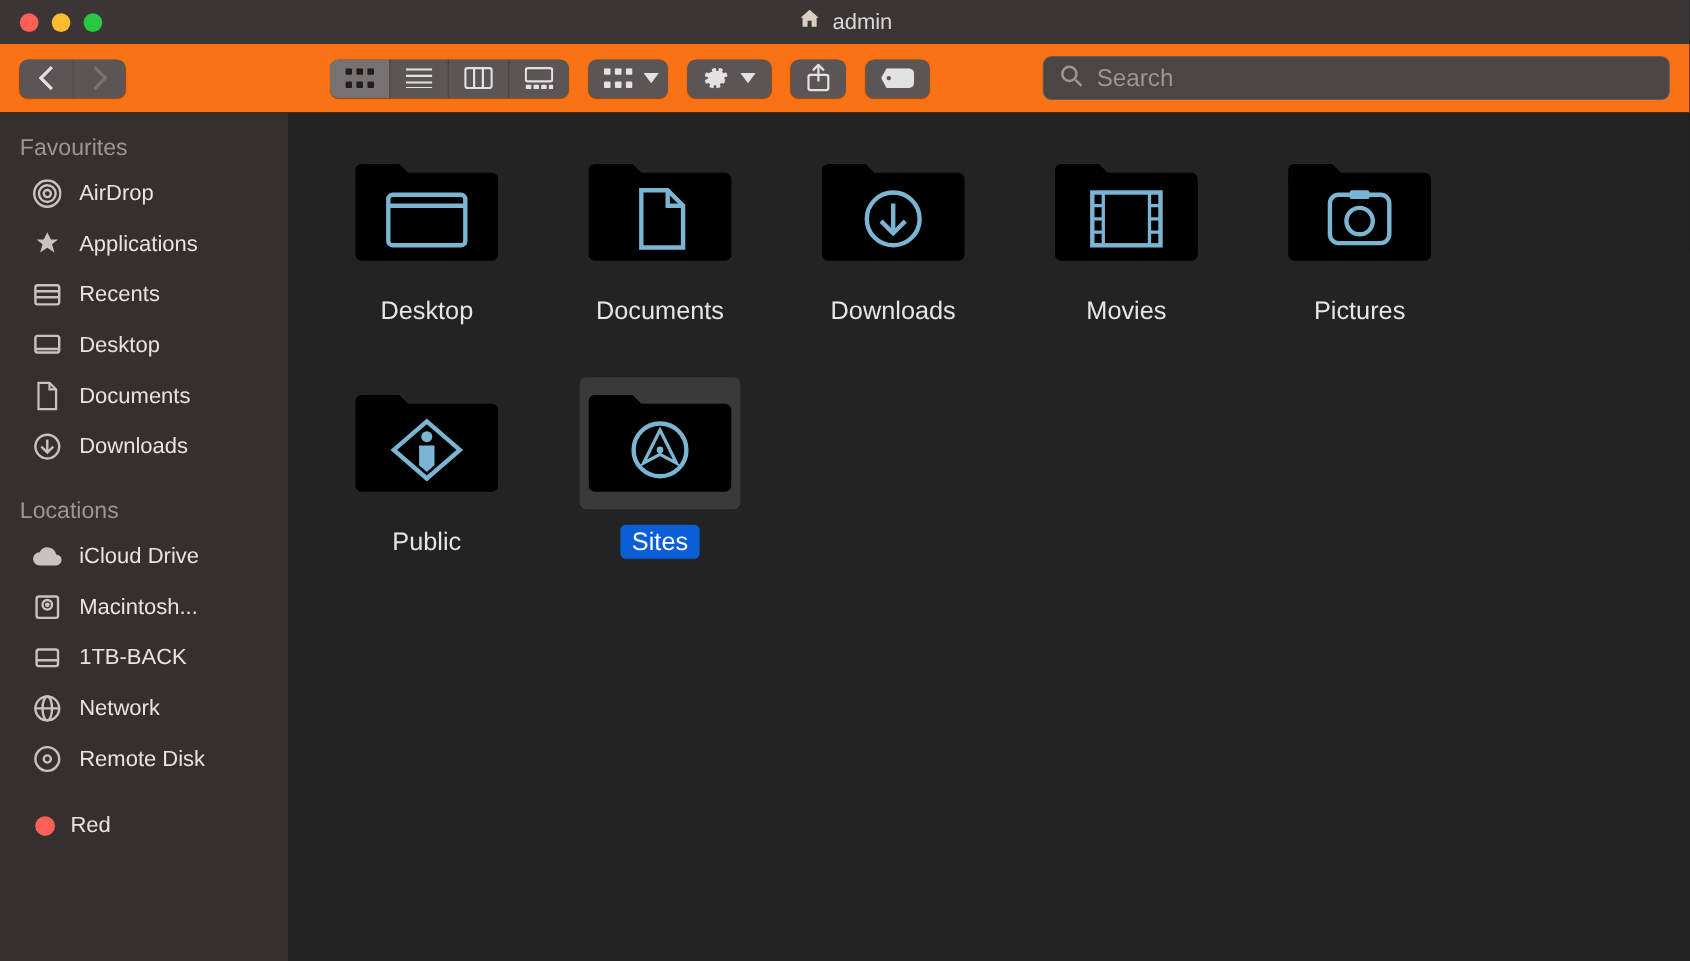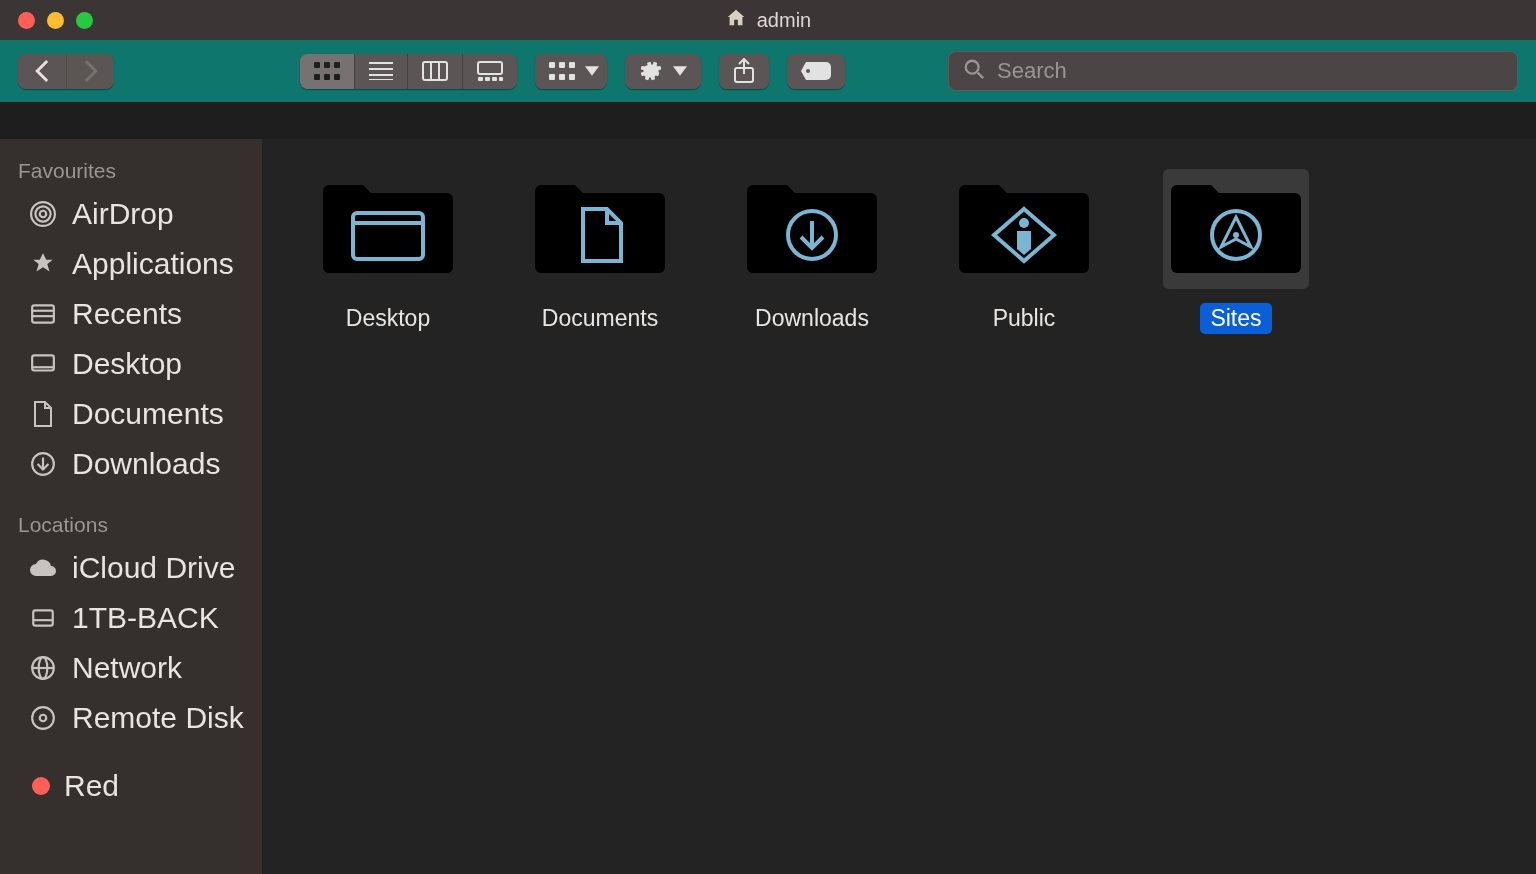--- a/index.html
+++ b/index.html
@@ -24,21 +24,21 @@
   .traffic { display: flex; gap: 12px; padding-left: 18px; }
   .traffic .dot { width: 17px; height: 17px; border-radius: 50%; }
   .dot.red { background: #ff5f57; } .dot.yellow{ background:#febc2e;} .dot.green{ background:#28c840;}
   .title-center{
     position:absolute; left:0; right:0; display:flex; justify-content:center; align-items:center; gap:10px;
     font-size:20px; color:#d9d9d9; pointer-events:none; font-weight:400;
   }
 
   
   .toolbar{
-    height:63px; background:#0f766e; display:flex; align-items:center; gap:18px; padding:0 18px;
+    height:63px; background:#f97316; display:flex; align-items:center; gap:18px; padding:0 18px;
     border-bottom:1px solid #1a1a1a;
   }
   .btn-group{ display:flex; border-radius:8px; overflow:hidden; background:#5b5655; box-shadow:0 1px 1px rgba(0,0,0,.4);}
   .tb-btn{
     height:35px; min-width:48px; background:#5b5655; border:none; display:flex; align-items:center; justify-content:center;
     cursor:default; padding:0 14px;
   }
   .tb-btn + .tb-btn{ border-left:1px solid #474241;}
   .tb-btn.active{ background:#777271;}
   .tb-btn.disabled svg, .tb-btn.disabled{ opacity:.45;}
@@ -47,26 +47,26 @@
   .search-field{
     flex:1; height:40px; max-width:570px; background:#4b4645; border:1px solid #5e5a59; border-radius:8px;
     display:flex; align-items:center; padding:0 14px; gap:12px;
   }
   .search-field input{
     flex:1; background:transparent; border:none; outline:none; color:#d0d0d0; font-size:22px;
   }
   .search-field input::placeholder{ color:#9a9694;}
 
   
-  .body{ flex:1; display:flex; min-height:0;margin-top:36px;}
+  .body{ flex:1; display:flex; min-height:0;}
   .sidebar{
     width:262px; background:#352f2e; padding:14px 0 0 0; overflow:hidden; color:#cfcac8;
   }
   .side-header{ padding:6px 18px 6px; font-size:21px; color:#9b9593; font-weight:500;}
-  .side-item{ display:flex; align-items:center; gap:14px; padding:8px 16px 8px 28px; font-size:30px; color:#e8e4e2; cursor:default;}
+  .side-item{ display:flex; align-items:center; gap:14px; padding:8px 16px 8px 28px; font-size:20px; color:#e8e4e2; cursor:default;}
   .side-item .icon{ width:30px; height:30px; display:flex; align-items:center; justify-content:center; color:#c9c4c2;}
   .side-item .label{ white-space:nowrap; overflow:hidden; text-overflow:ellipsis;}
   .tag-dot{ width:18px; height:18px; border-radius:50%; margin-left:4px;}
 
   .content{
     flex:1; background:#232323; padding:26px 20px; overflow:auto;
   }
   .grid{ display:grid; grid-template-columns:repeat(5, 212px); column-gap:0; row-gap:10px; justify-content:start;}
   .cell{ width:212px; height:200px; display:flex; flex-direction:column; align-items:center; padding-top:4px; border-radius:6px;}
   .icon-wrap{ width:146px; height:120px; display:flex; align-items:center; justify-content:center; border-radius:6px;}
@@ -301,20 +301,32 @@
             <svg width="28" height="20" viewBox="0 0 28 20">
               <path fill="#c8c3c1" d="M22 18H7a6 6 0 010-12 8 8 0 0115 2 5 5 0 010 10z"></path>
             </svg>
           </span>
         <span class="label">iCloud Drive</span>
       </div>
       <div class="side-item">
         <span class="icon">
             <svg width="26" height="26" viewBox="0 0 24 24">
               <g fill="none" stroke="#c8c3c1" stroke-width="2">
+                <rect x="3" y="3" width="18" height="18" rx="2"></rect>
+                <circle cx="12" cy="10" r="4"></circle>
+                <circle cx="12" cy="10" r="1" fill="#c8c3c1"></circle>
+              </g>
+            </svg>
+          </span>
+        <span class="label">Macintosh...</span>
+      </div>
+      <div class="side-item">
+        <span class="icon">
+            <svg width="26" height="26" viewBox="0 0 24 24">
+              <g fill="none" stroke="#c8c3c1" stroke-width="2">
                 <rect x="3" y="5" width="18" height="14" rx="2"></rect>
                 <line x1="3" y1="14" x2="21" y2="14"></line>
               </g>
             </svg>
           </span>
         <span class="label">1TB-BACK</span>
       </div>
       <div class="side-item">
         <span class="icon">
             <svg width="26" height="26" viewBox="0 0 24 24">
@@ -367,20 +379,38 @@
     <div class="folder-label">Documents</div>
           </div>
           <div class="cell">
     <div class="icon-wrap">
       <svg class="folder-svg" width="130" height="100" viewBox="0 0 130 100">
         <use href="#folder-base"></use>
         <use href="#g-download"></use>
       </svg>
     </div>
     <div class="folder-label">Downloads</div>
+          </div>
+          <div class="cell">
+    <div class="icon-wrap">
+      <svg class="folder-svg" width="130" height="100" viewBox="0 0 130 100">
+        <use href="#folder-base"></use>
+        <use href="#g-movie"></use>
+      </svg>
+    </div>
+    <div class="folder-label">Movies</div>
+          </div>
+          <div class="cell">
+    <div class="icon-wrap">
+      <svg class="folder-svg" width="130" height="100" viewBox="0 0 130 100">
+        <use href="#folder-base"></use>
+        <use href="#g-picture"></use>
+      </svg>
+    </div>
+    <div class="folder-label">Pictures</div>
           </div>
           <div class="cell">
     <div class="icon-wrap">
       <svg class="folder-svg" width="130" height="100" viewBox="0 0 130 100">
         <use href="#folder-base"></use>
         <use href="#g-public"></use>
       </svg>
     </div>
     <div class="folder-label">Public</div>
           </div>

